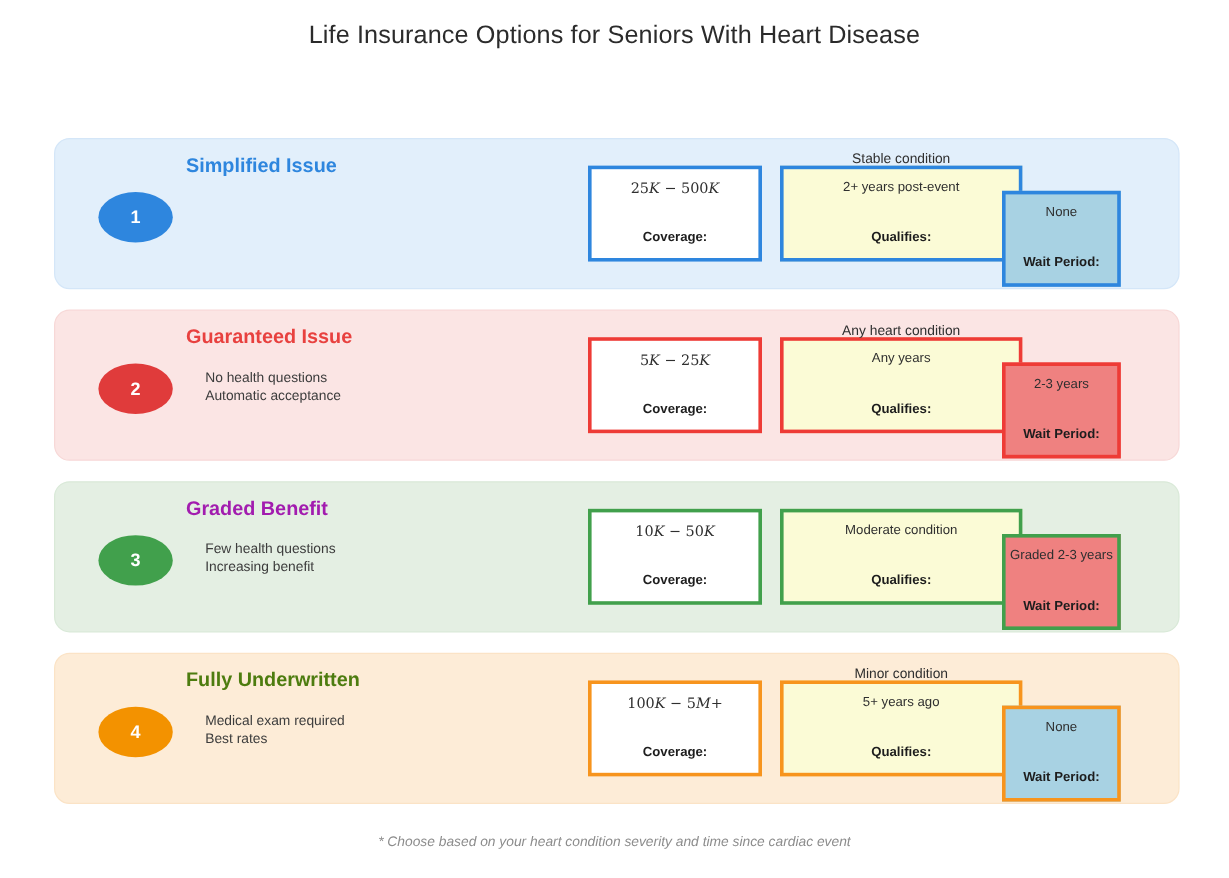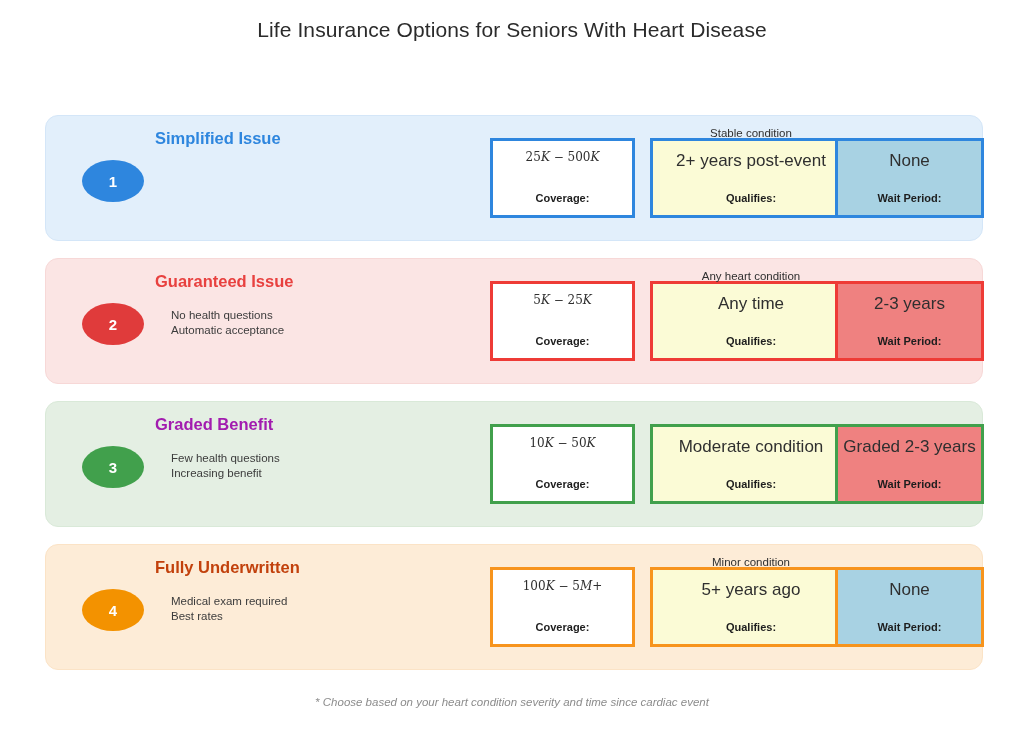--- a/index.html
+++ b/index.html
@@ -75,21 +75,21 @@
     position: absolute;
     left: 109px;
     top: 13px;
     font-size: 16.5px;
     font-weight: bold;
     line-height: 1.2;
   }
   .t-blue   { color: #2e86de; }
   .t-red    { color: #e8413f; }
   .t-green  { color: #a21caf; }
-  .t-orange { color: #c2410c; }
+  .t-orange { color: #4d7c0f; }
 
   .tier-desc {
     position: absolute;
     left: 125px;
     top: 49px;
     font-size: 11.5px;
     line-height: 1.28;
     color: #3c3c3c;
     white-space: pre-line;
   }
@@ -105,39 +105,39 @@
   .cell {
     position: absolute;
     top: 0;
     height: 80px;
     box-sizing: border-box;
     border-width: 3px;
     border-style: solid;
   }
   .cell.c-cov  { left: 444px; width: 145px; padding-left: 48px; }
   .cell.c-qual { left: 604px; width: 202px; }
-  .cell.c-wait { left: 789px; width: 149px; }
+  .cell.c-wait { left: 789px; width: 99px; margin-top: 21px; }
 
   .cell.e-blue   { border-color: #2e86de; }
   .cell.e-red    { border-color: #ee3b36; }
   .cell.e-green  { border-color: #41a04c; }
   .cell.e-orange { border-color: #f7941d; }
 
   .fill-white  { background: #ffffff; }
   .fill-yellow { background: #fbfbd6; }
   .fill-lblue  { background: #a8d2e3; }
   .fill-salmon { background: #ef8180; }
 
   .cell-value {
     position: absolute;
     top: 9px;
     left: 0;
     width: 100%;
     text-align: center;
-    font-size: 17px;
+    font-size: 11px;
     color: #2f2f2f;
     line-height: 1.25;
   }
   .cell-value.math {
     font-family: "DejaVu Serif", serif;
     font-size: 12px;
   }
   .cell-value.math i {
     font-style: italic;
   }
@@ -208,21 +208,21 @@
     <div class="tier-head t-red">Guaranteed Issue</div>
     <div class="tier-desc">No health questions
 Automatic acceptance</div>
     <div class="cells">
       <div class="cell c-cov e-red fill-white">
         <div class="cell-value math"><span>5</span><i>K</i><span> − 25</span><i>K</i></div>
         <div class="cell-label">Coverage:</div>
       </div>
       <div class="cell c-qual e-red fill-yellow">
         <div class="cell-overflow">Any heart condition</div>
-        <div class="cell-value">Any time</div>
+        <div class="cell-value">Any years</div>
         <div class="cell-label">Qualifies:</div>
       </div>
       <div class="cell c-wait e-red fill-salmon">
         <div class="cell-value">2-3 years</div>
         <div class="cell-label">Wait Period:</div>
       </div>
     </div>
   </div>
 
   <div class="row r-green">

